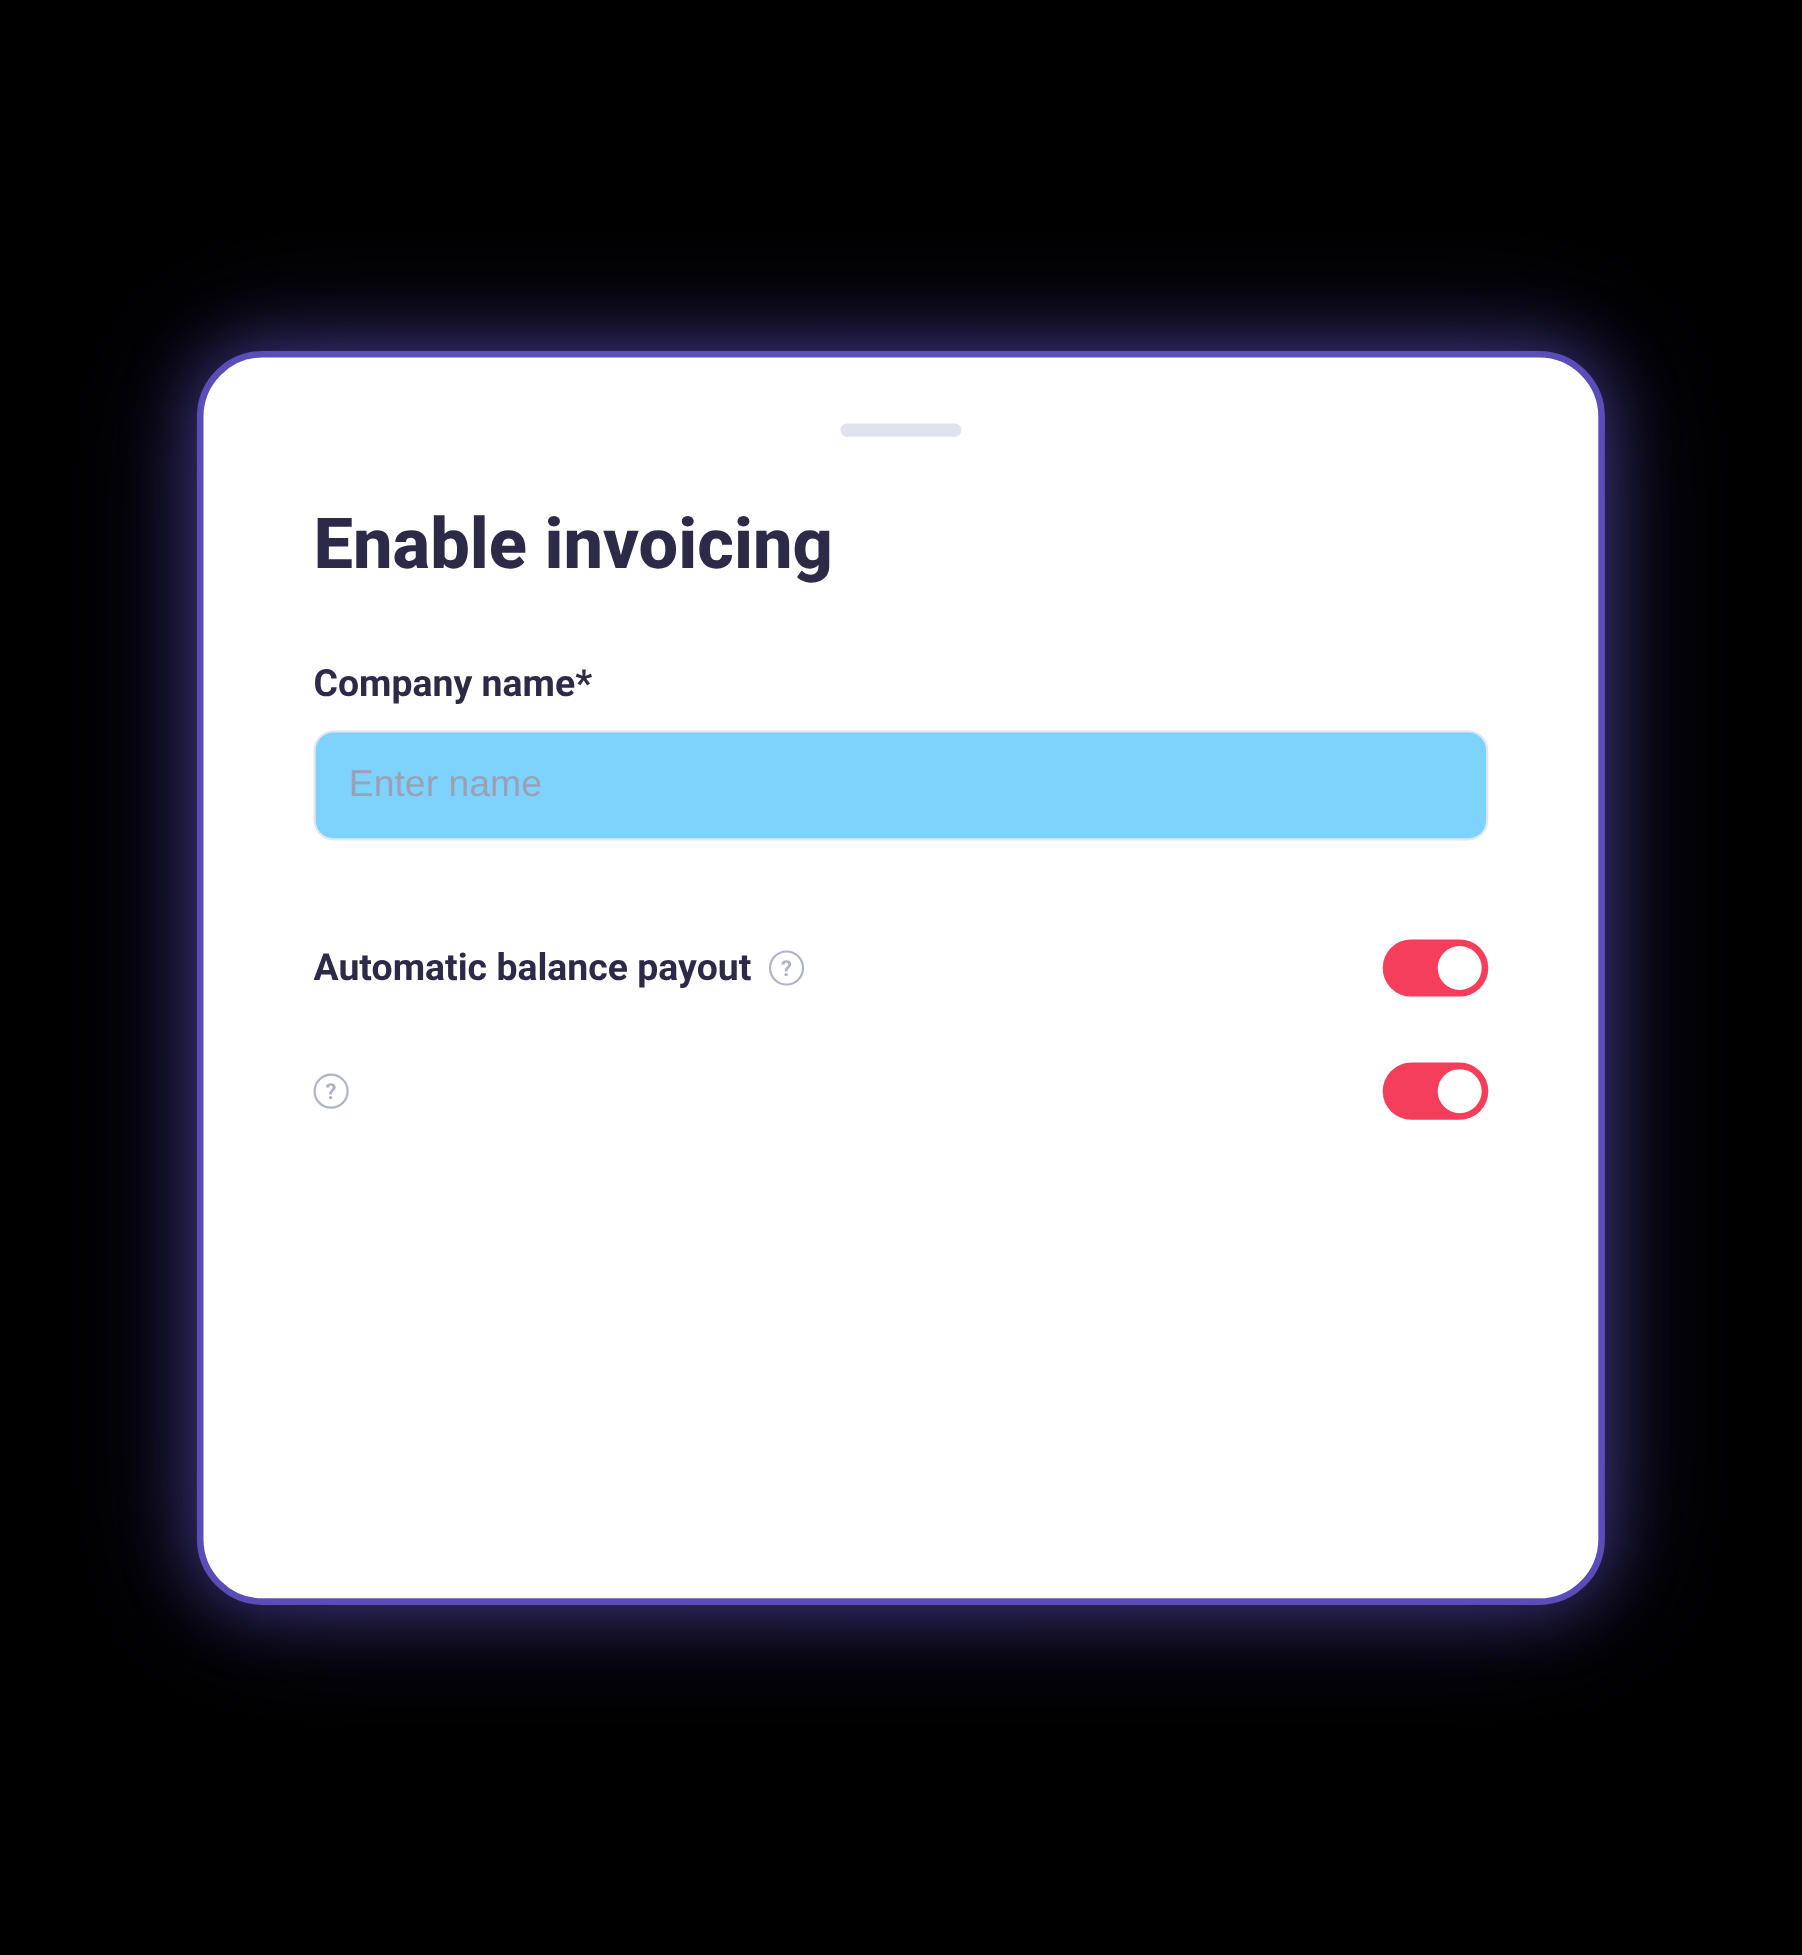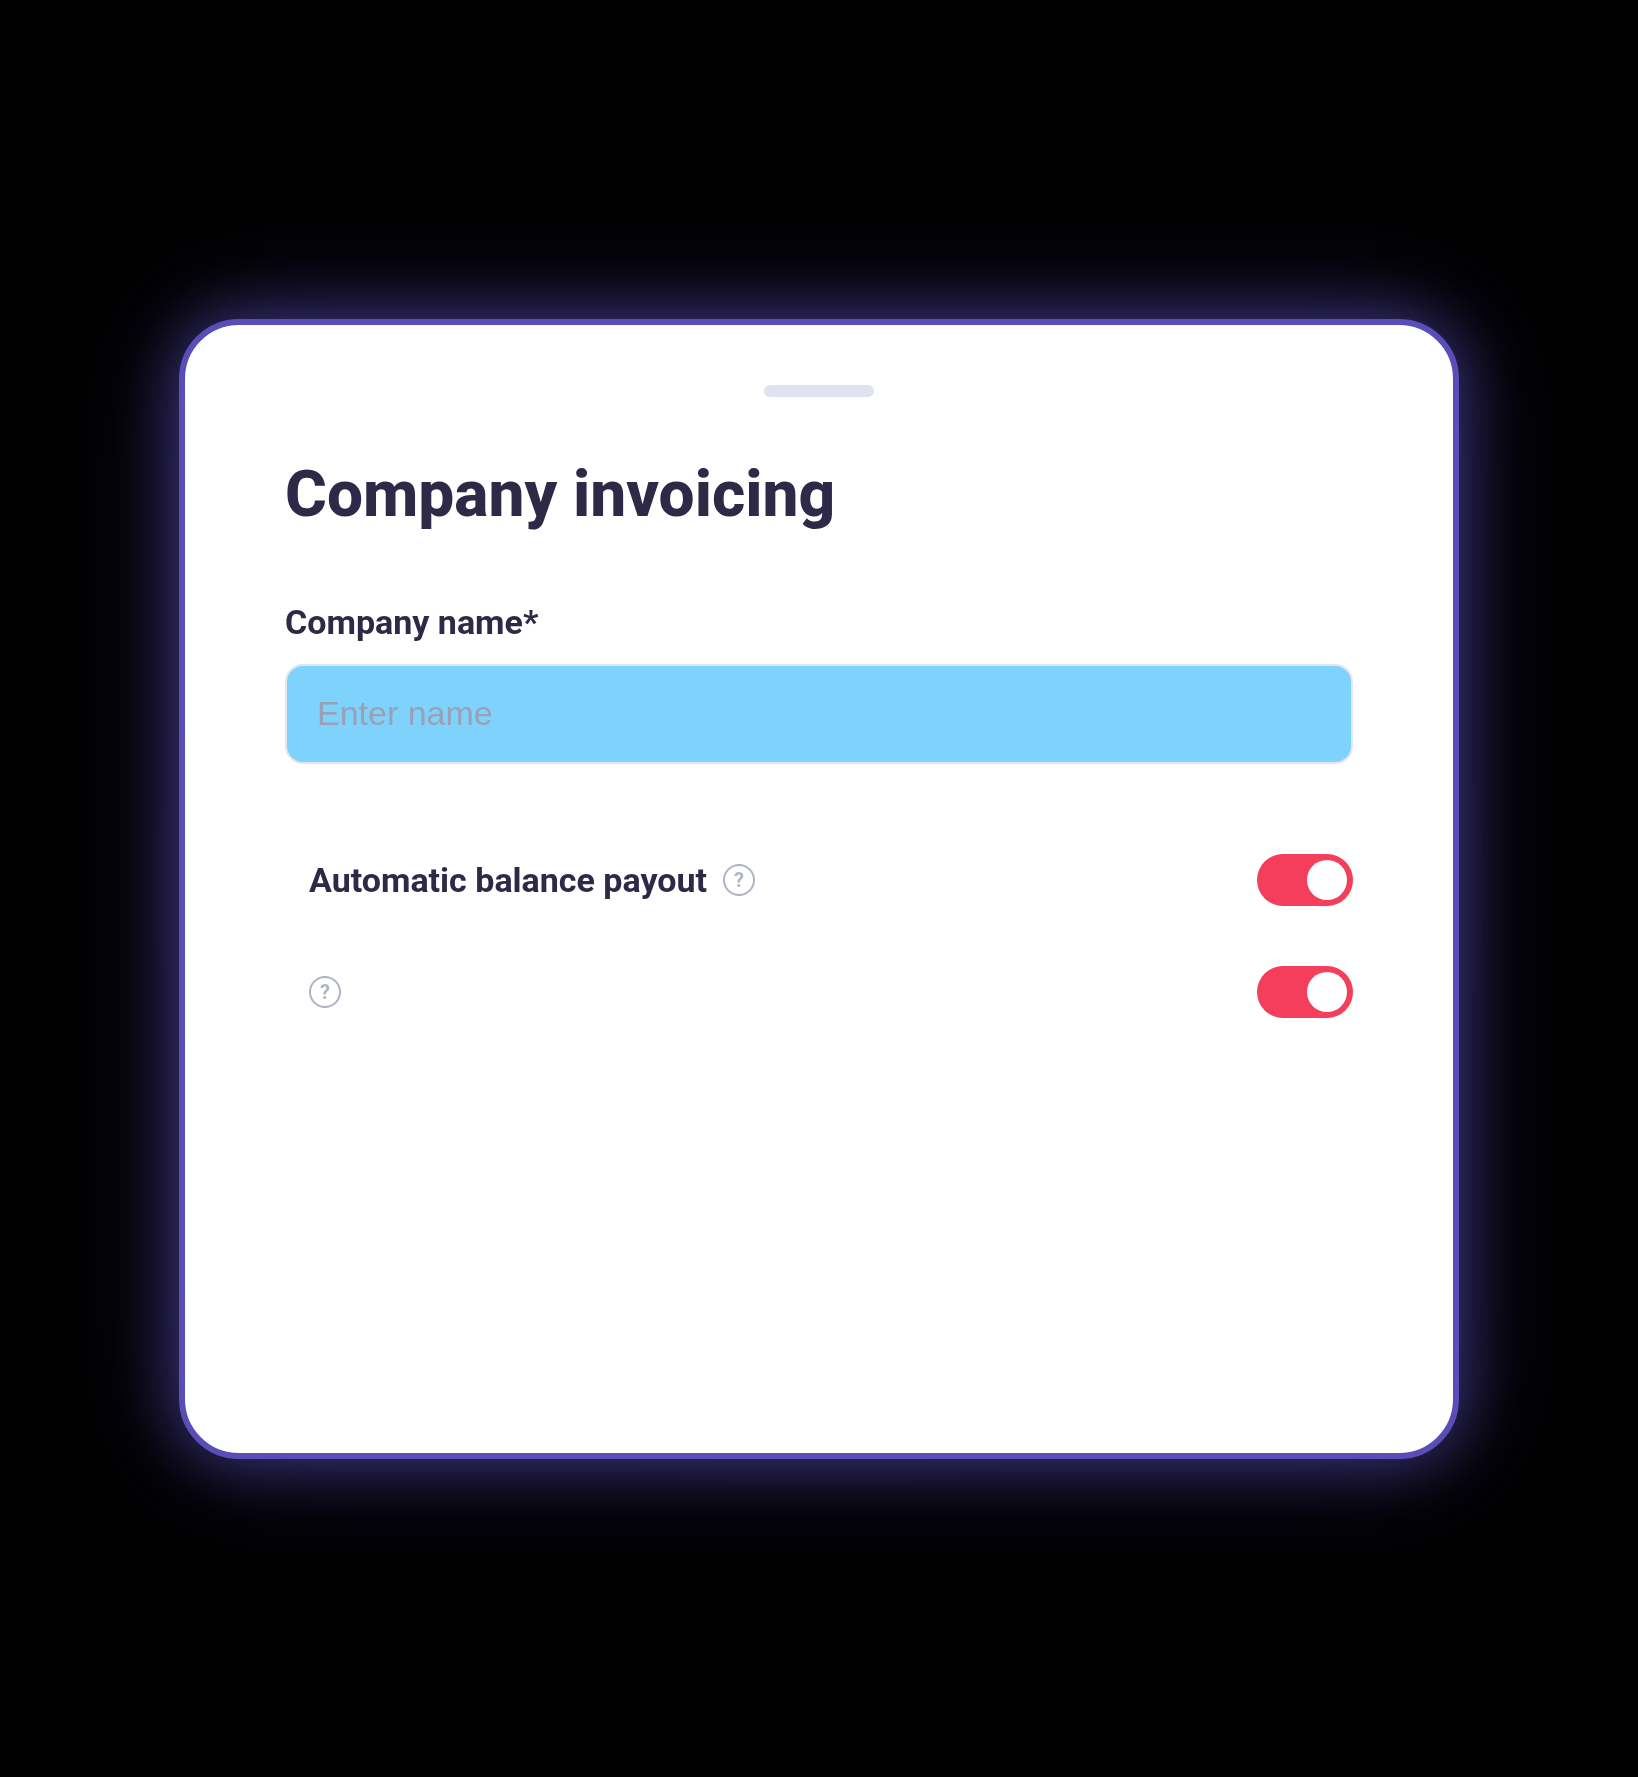--- a/index.html
+++ b/index.html
@@ -76,21 +76,20 @@
       color: #9ca0b5;
     }
     .toggle-section {
       margin-top: 90px;
     }
     .toggle-row {
       display: flex;
       align-items: center;
       justify-content: space-between;
       margin-bottom: 60px;
-      margin-left: 24px;
     }
     .toggle-label-group {
       display: flex;
       align-items: center;
       gap: 16px;
     }
     .toggle-label {
       font-size: 34px;
       font-weight: 700;
       color: #2c2a47;
@@ -126,21 +125,21 @@
       border-radius: 50%;
     }
   </style>
 </head>
 <body>
 
 <div class="panel-wrapper">
   <div class="panel-glow"></div>
   <div class="panel">
     <div class="drag-handle"></div>
-    <h1 class="title">Company invoicing</h1>
+    <h1 class="title">Enable invoicing</h1>
 
     <div class="field-group">
       <label class="field-label">Company name*</label>
       <input type="text" class="text-input" placeholder="Enter name" style="">
     </div>
 
     <div class="field-group">
     </div>
 
     <div class="toggle-section">

